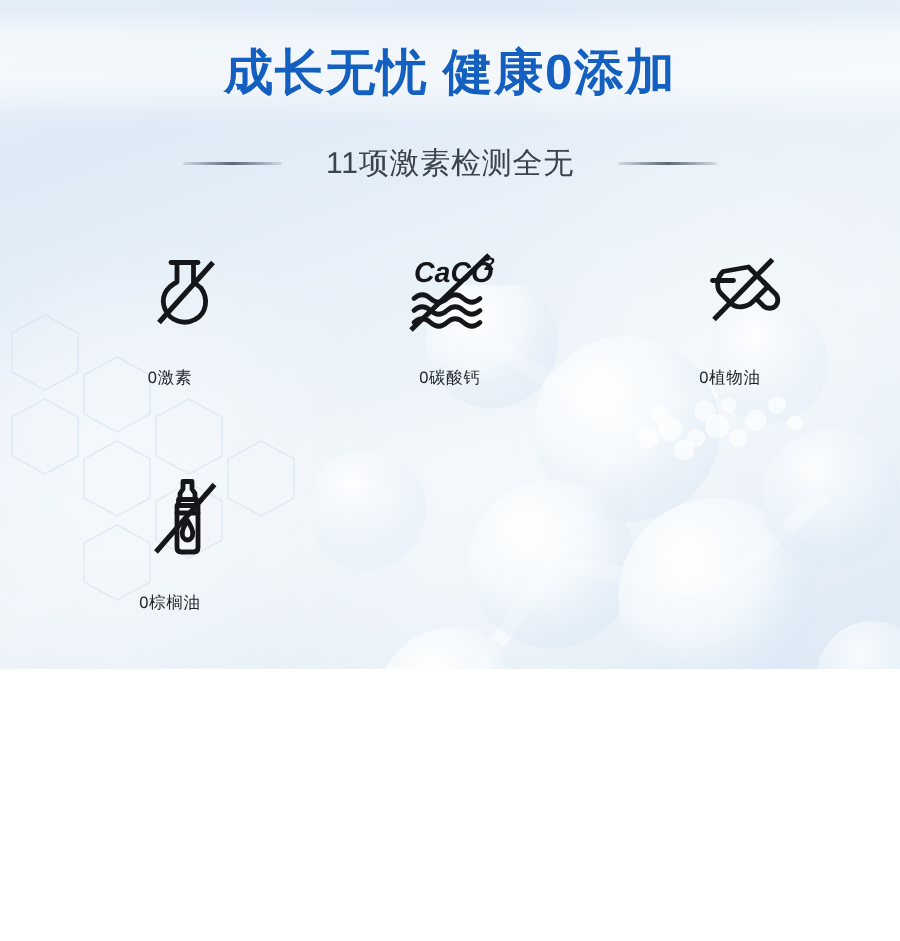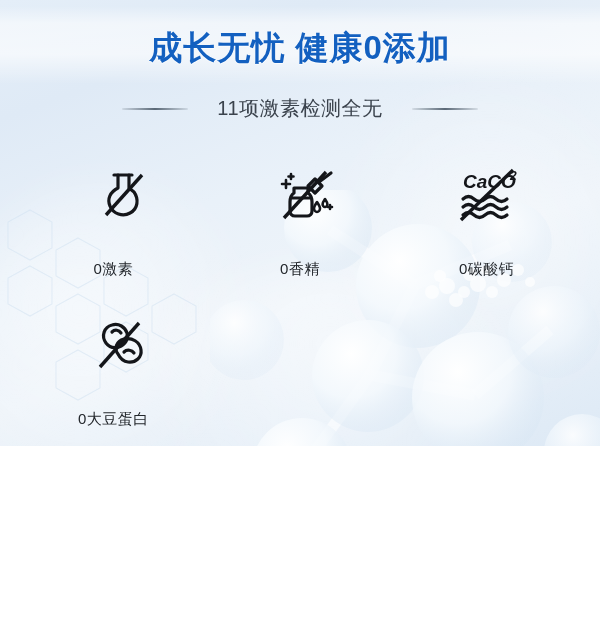--- a/index.html
+++ b/index.html
@@ -160,22 +160,22 @@
   .ico-fill { fill: #14161a; stroke: none; }
   .slash {
     stroke: #14161a;
     stroke-width: 3.4;
     stroke-linecap: butt;
     fill: none;
   }
   .ico-thin { stroke-width: 2.6; }
 
   .cell-label {
-    margin-top: 30px;
-    font-size: 15px;
+    margin-top: 14px;
+    font-size: 11px;
     color: #23272c;
     letter-spacing: .5px;
     white-space: nowrap;
   }
 </style>
 </head>
 <body>
 
 <div id="page">
 
@@ -269,76 +269,66 @@
             <path d="M23 9 L23 22 C15 26 12 33 15 40 C18 48 28 51 35 47 C43 43 44 33 39 26 L34 22 L34 9"></path>
           </g>
           <line class="slash" x1="11" y1="49" x2="47" y2="9"></line>
         </svg>
       </div>
       <div class="cell-label">0激素</div>
     </div>
 
 
 
-    <div class="cell">
-      <div class="icon-box">
-        <svg width="62" height="58" viewBox="0 0 62 58">
-          <g class="ico">
-
-            <path d="M16 22 L30 22 L30 27 C33 29 34 32 34 36 L34 45 C34 48 32 50 29 50 L17 50 C14 50 12 48 12 45 L12 36 C12 32 13 29 16 27 Z"></path>
-            <path d="M14 32 L32 32"></path>
-
-            <path d="M30 20 L37 13 L44 20 L37 27 Z"></path>
-            <path d="M41 16 L53 7"></path>
-          </g>
-          <g class="ico ico-thin">
-
-            <path d="M39 36 C37 39 36 41 36 42.5 C36 44.5 37.5 46 39 46 C40.5 46 42 44.5 42 42.5 C42 41 41 39 39 36 Z"></path>
-            <path d="M47 33 C45.4 35.4 44.6 37 44.6 38.2 C44.6 39.8 45.8 41 47 41 C48.2 41 49.4 39.8 49.4 38.2 C49.4 37 48.6 35.4 47 33 Z"></path>
-
-            <path d="M8 14 L8 22 M4 18 L12 18"></path>
-            <path d="M13 8 L13 13 M10.5 10.5 L15.5 10.5"></path>
-            <path d="M52 39 L52 43 M50 41 L54 41"></path>
-          </g>
-          <line class="slash" x1="6" y1="52" x2="48" y2="6"></line>
-        </svg>
-      </div>
-      <div class="cell-label">0香精</div>
-    </div>
 
     <div class="cell">
       <div class="icon-box">
         <svg width="70" height="58" viewBox="0 0 70 58">
           <text x="6" y="22" class="ico-fill" font-family="'Liberation Sans', sans-serif" font-size="19" font-weight="bold" letter-spacing="0">CaCO</text>
           <text x="53" y="14" class="ico-fill" font-family="'Liberation Sans', sans-serif" font-size="12" font-weight="bold">2</text>
           <g class="ico" stroke-width="3">
             <path d="M6 33 q5.5 -5 11 0 t11 0 t11 0 t11 0"></path>
             <path d="M6 41 q5.5 -5 11 0 t11 0 t11 0 t11 0"></path>
             <path d="M6 49 q5.5 -5 11 0 t11 0 t11 0 t11 0"></path>
           </g>
           <line class="slash" x1="4" y1="54" x2="56" y2="4"></line>
         </svg>
       </div>
       <div class="cell-label">0碳酸钙</div>
     </div>
 
-
-
     <div class="cell">
       <div class="icon-box">
-        <svg width="62" height="58" viewBox="0 0 62 58">
+        <svg width="60" height="58" viewBox="0 0 60 58">
           <g class="ico">
 
-            <path d="M15 27 C10 20 13 11 21 9 C28 7 34 11 36 17 C38 23 34 29 28 31 C23 32.5 18 31 15 27 Z"></path>
-            <path d="M21 16 C24 13 28 14 30 17"></path>
-
-            <path d="M27 38 C23 33 25 25 33 23 C41 21 49 26 50 34 C51 41 45 47 37 46 C32 45.5 29 42 27 38 Z"></path>
-            <path d="M33 36 C36 33 41 34 43 37"></path>
+            <path d="M32 12 L45 25 L35 35 C31 39 24 40 20 36 L14 30 C10 26 11 19 15 15 Z"></path>
+
+            <path d="M42 22 L50 30 C52 32 52 36 50 38 C48 40 44 40 42 38 L38 34"></path>
+
+            <path d="M8 21 L22 21"></path>
           </g>
-          <line class="slash" x1="9" y1="51" x2="48" y2="7"></line>
+          <line class="slash" x1="9" y1="47" x2="48" y2="7"></line>
         </svg>
       </div>
-      <div class="cell-label">0大豆蛋白</div>
-    </div>
+      <div class="cell-label">0植物油</div>
+    </div>
+
+    <div class="cell">
+      <div class="icon-box">
+        <svg width="56" height="58" viewBox="0 0 56 58">
+          <g class="ico">
+            <path d="M25 5 L31 5 L31 10 L33 13 L33 17 L23 17 L23 13 L25 10 Z"></path>
+            <path d="M22 17 L34 17 L34 21 L22 21 Z"></path>
+            <path d="M21 21 L35 21 L35 49 C35 51 34 52 32 52 L24 52 C22 52 21 51 21 49 Z"></path>
+            <path d="M21 26 L35 26"></path>
+            <path d="M28 31 C25.5 35 24.5 37.5 24.5 39.5 C24.5 42 26 44 28 44 C30 44 31.5 42 31.5 39.5 C31.5 37.5 30.5 35 28 31 Z"></path>
+          </g>
+          <line class="slash" x1="7" y1="52" x2="46" y2="7"></line>
+        </svg>
+      </div>
+      <div class="cell-label">0棕榈油</div>
+    </div>
+
 
 
   </div>
 </div>
 
 </body></html>

